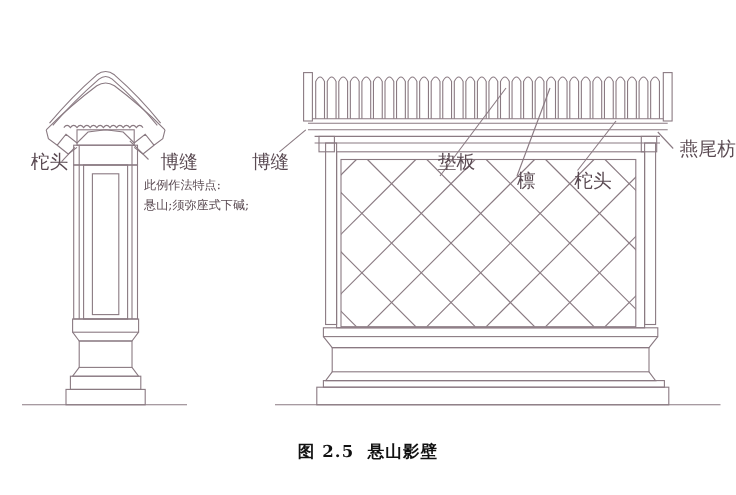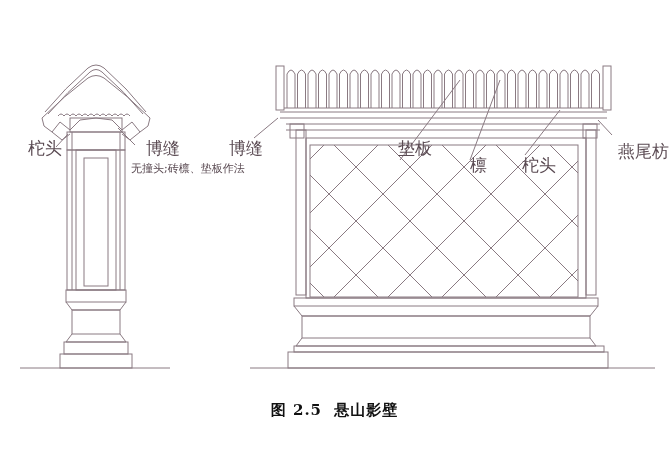--- a/index.html
+++ b/index.html
@@ -160,25 +160,26 @@
       <line x1="470" y1="160" x2="500" y2="80"></line>
       <line x1="525" y1="155" x2="560" y2="110"></line>
     </g>
   </g>
 </svg>
 
 <div class="lbl" style="left:28px;top:140px;">柁头</div>
 <div class="lbl" style="left:146px;top:140px;">博缝</div>
 
 <div class="note">
-  <div>无撞头;砖檩、垫板作法</div>
+  <div>此例作法特点:</div>
+  <div>悬山;须弥座式下碱;</div>
 </div>
 
 <div class="lbl" style="left:229px;top:140px;">博缝</div>
 <div class="lbl" style="left:398px;top:140px;">垫板</div>
 <div class="lbl" style="left:470px;top:157px;">檩</div>
 <div class="lbl" style="left:522px;top:157px;">柁头</div>
-<div class="lbl" style="left:618px;top:143px;">燕尾枋</div>
+<div class="lbl" style="left:618px;top:128px;">燕尾枋</div>
 
 <div class="caption">
   <span>图 2.5</span>
   <span>悬山影壁</span>
 </div>
 
 </body></html>

